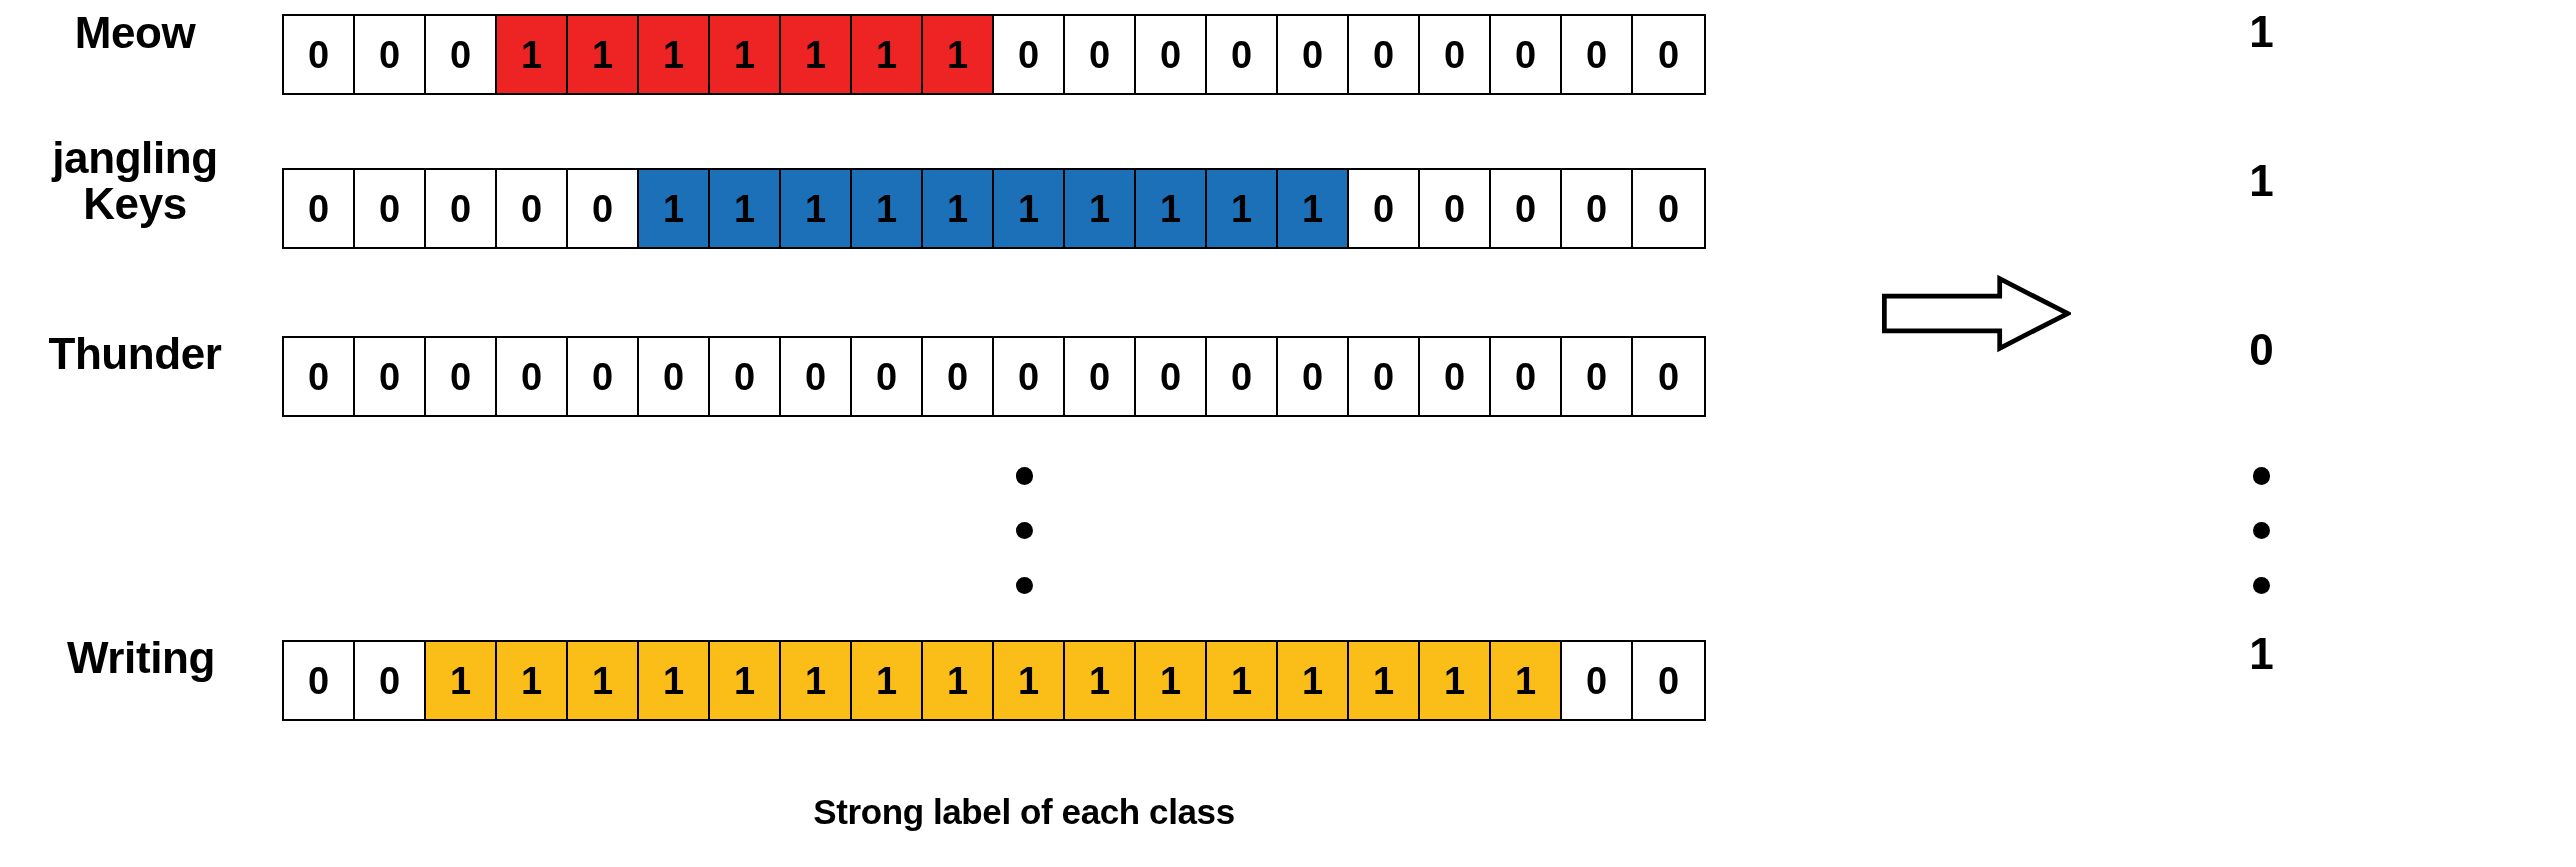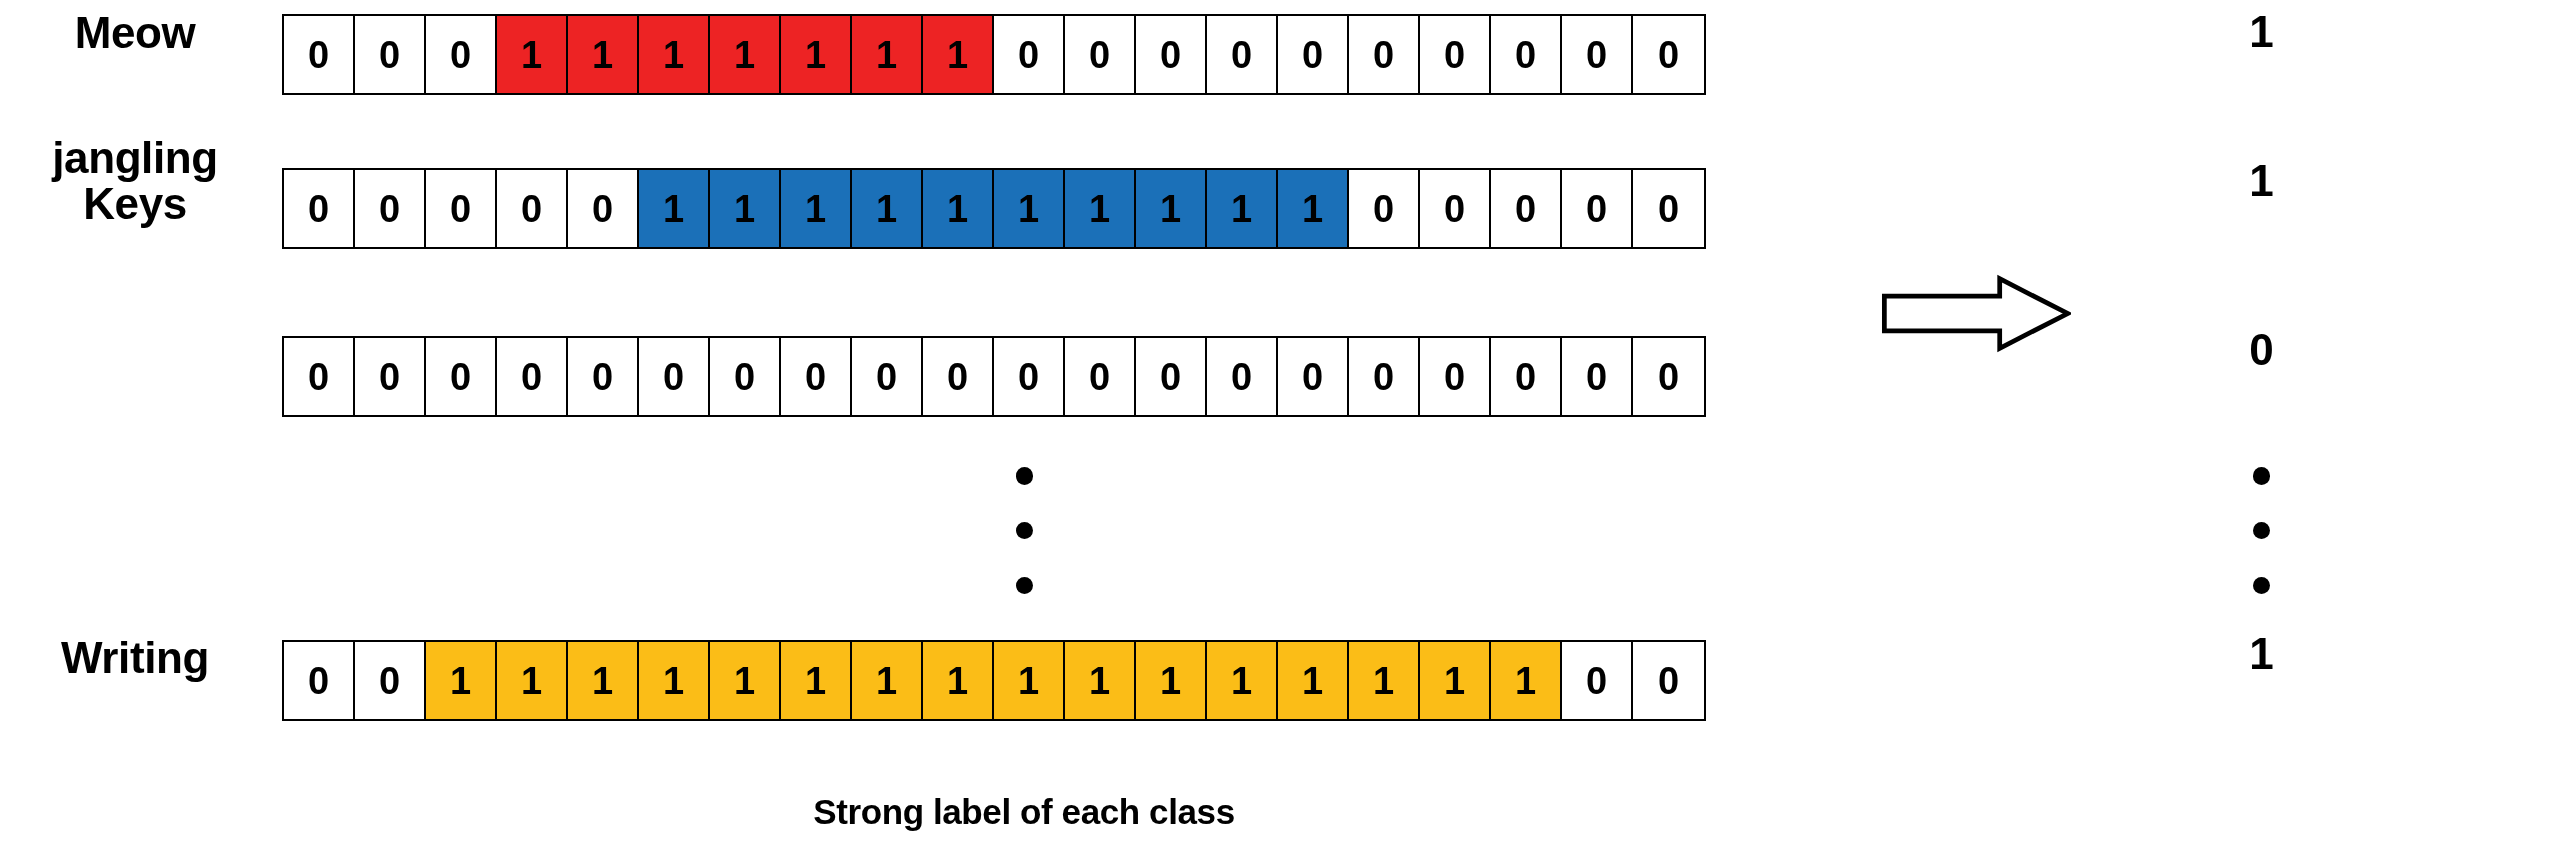--- a/index.html
+++ b/index.html
@@ -161,20 +161,23 @@
       <div class="cell" style="background: rgb(27, 112, 184);">1</div>
       <div class="cell" style="background: rgb(27, 112, 184);">1</div>
       <div class="cell">0</div>
       <div class="cell">0</div>
       <div class="cell">0</div>
       <div class="cell">0</div>
       <div class="cell">0</div>
     </div>
   <div class="weak-label" style="top:159px; left:2198px;">1</div>
 
+  <div class="class-label" style="top:331px;">
+    <div>Thunder</div>
+  </div>
   <div class="grid-row" id="grid-row-2" style="top:336px;">
       <div class="cell">0</div>
       <div class="cell">0</div>
       <div class="cell">0</div>
       <div class="cell">0</div>
       <div class="cell">0</div>
       <div class="cell">0</div>
       <div class="cell">0</div>
       <div class="cell">0</div>
       <div class="cell">0</div>
@@ -203,21 +206,21 @@
       <span class="dot"></span>
       <span class="dot"></span>
     </div>
 
   <div class="vdots" id="vdots-weak" style="left:2252px; top:467px; width:19px; height:127px;">
       <span class="dot"></span>
       <span class="dot"></span>
       <span class="dot"></span>
     </div>
 
-  <div class="class-label" style="top:635px;">
+  <div class="class-label" style="top:635px;padding-left:6px;">
     <div>Writing</div>
   </div>
   <div class="grid-row" id="grid-row-3" style="top:640px;">
       <div class="cell">0</div>
       <div class="cell">0</div>
       <div class="cell" style="background: rgb(251, 189, 23);">1</div>
       <div class="cell" style="background: rgb(251, 189, 23);">1</div>
       <div class="cell" style="background: rgb(251, 189, 23);">1</div>
       <div class="cell" style="background: rgb(251, 189, 23);">1</div>
       <div class="cell" style="background: rgb(251, 189, 23);">1</div>

